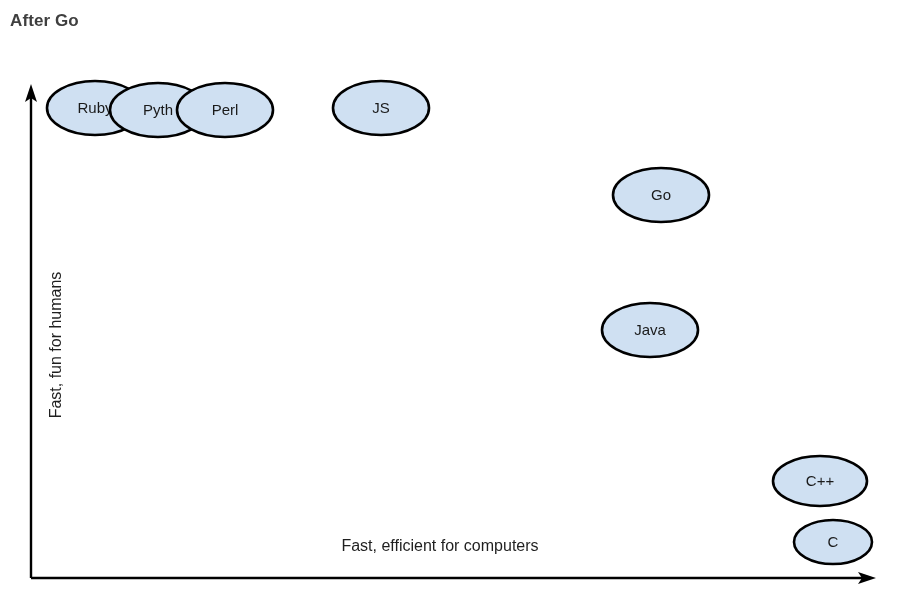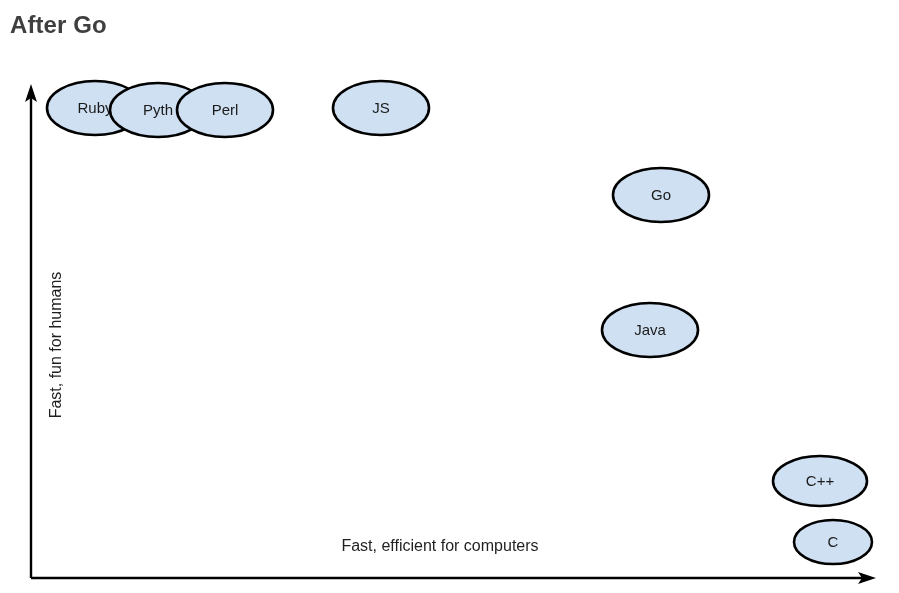--- a/index.html
+++ b/index.html
@@ -16,21 +16,21 @@
     position: relative;
     width: 899px;
     height: 593px;
     background: #ffffff;
     overflow: hidden;
   }
   #slide-title {
     position: absolute;
     left: 10px;
     top: 11px;
-    font-size: 24px;
+    font-size: 17px;
     font-weight: 600;
     color: #3f3f3f;
     letter-spacing: 0.1px;
     white-space: nowrap;
   }
   #plot-svg {
     position: absolute;
     left: 0;
     top: 0;
     width: 899px;

